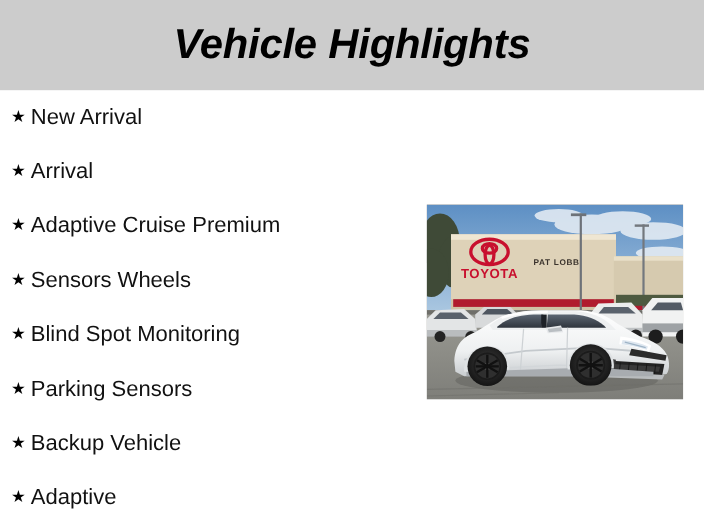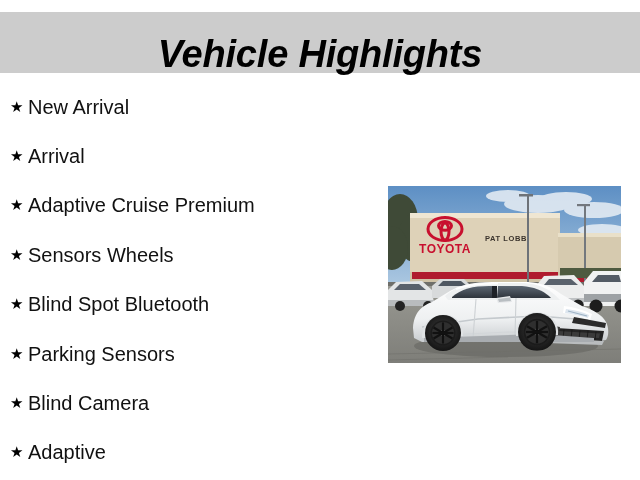--- a/index.html
+++ b/index.html
@@ -19,26 +19,26 @@
     position: relative;
     width: 640px;
     height: 480px;
     background: #ffffff;
   }
 
   
   .header-band {
     position: absolute;
     left: 0;
-    top: 12px;
+    top: 0;
     width: 640px;
-    height: 61px;
+    height: 82px;
     background: #cccccc;
     display: flex;
-    align-items: flex-end;
+    align-items: center;
     justify-content: center;
   }
   .header-title {
     font-family: "Liberation Sans", sans-serif;
     font-size: 38px;
     font-weight: bold;
     font-style: italic;
     color: #000000;
     letter-spacing: -0.2px;
     white-space: nowrap;
@@ -122,31 +122,31 @@
       <span class="highlight-label">Adaptive Cruise Premium</span>
     </li>
 
     <li class="highlight-row">
       <span class="star-icon">★</span>
       <span class="highlight-label">Sensors Wheels</span>
     </li>
 
     <li class="highlight-row">
       <span class="star-icon">★</span>
-      <span class="highlight-label">Blind Spot Bluetooth</span>
+      <span class="highlight-label">Blind Spot Monitoring</span>
     </li>
 
     <li class="highlight-row">
       <span class="star-icon">★</span>
       <span class="highlight-label">Parking Sensors</span>
     </li>
 
     <li class="highlight-row">
       <span class="star-icon">★</span>
-      <span class="highlight-label">Blind Camera</span>
+      <span class="highlight-label">Backup Vehicle</span>
     </li>
 
     <li class="highlight-row">
       <span class="star-icon">★</span>
       <span class="highlight-label">Adaptive</span>
     </li>
 
   </ul>
 
   <div class="vehicle-photo">

